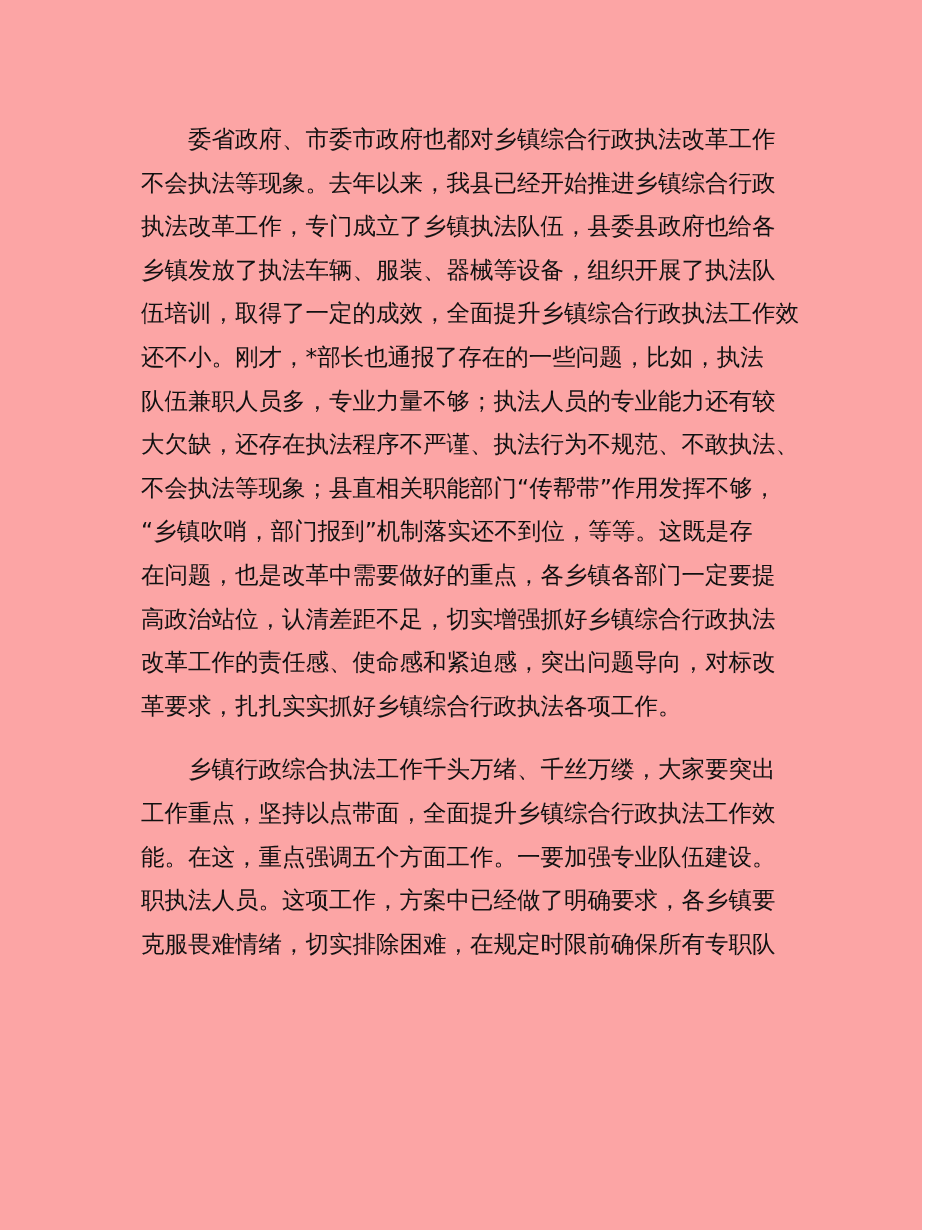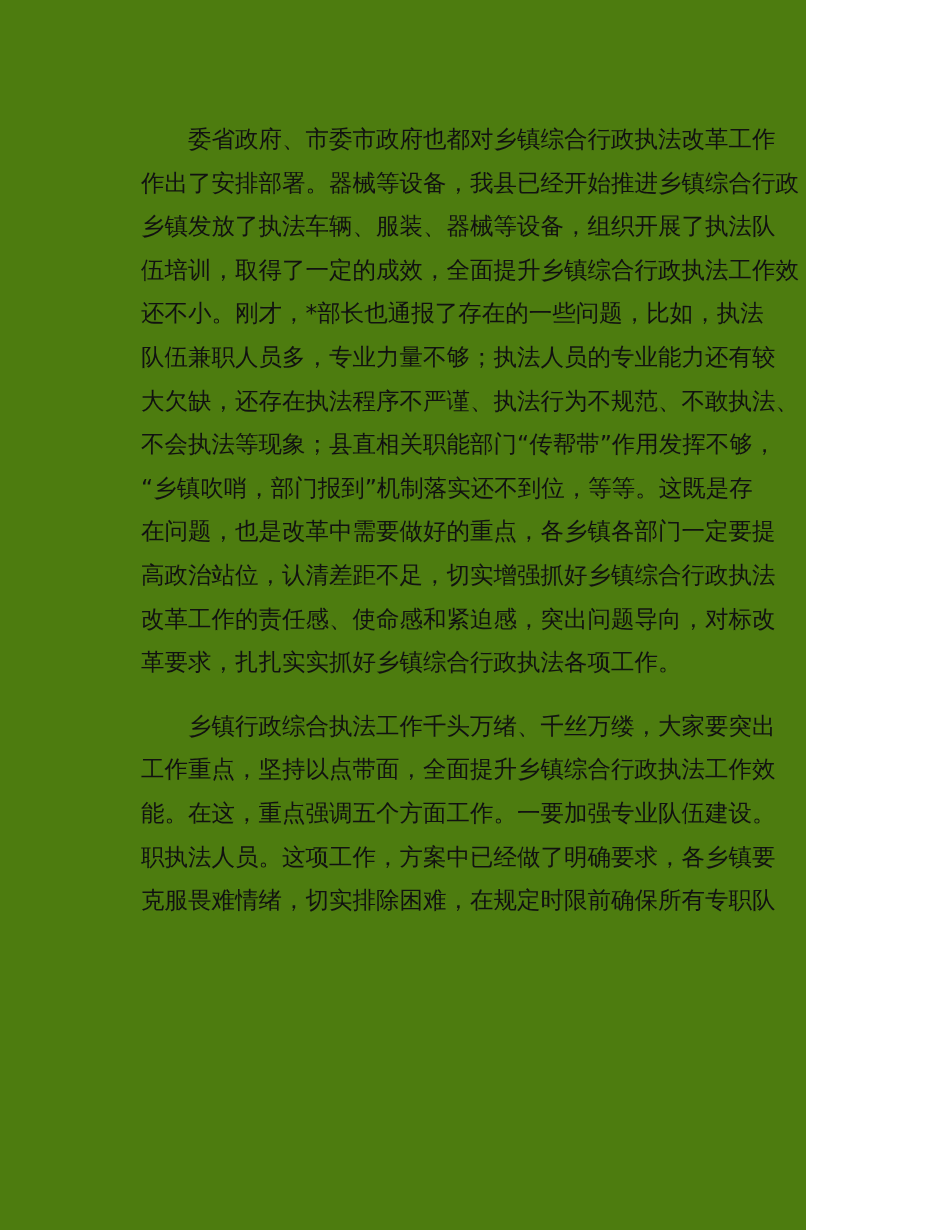--- a/index.html
+++ b/index.html
@@ -1,39 +1,40 @@
 <!DOCTYPE html>
 <html><head>
 <meta charset="utf-8">
 <style>
   html, body { margin: 0; padding: 0; background: #ffffff; }
   body { width: 950px; height: 1230px; position: relative; overflow: hidden; }
   .page {
-    position: absolute; left: 0; top: 0; width: 806px; height: 1230px; background: #4d7c0f;
+    position: absolute; left: 0; top: 0; width: 890px; height: 1230px; background: #fca5a5; padding-left: 32px;
   }
   .text-block {
     position: absolute; left: 141px; top: 118px; width: 700px;
     font-family: "DejaVu Sans", "Liberation Sans", sans-serif;
     font-size: 23.5px; color: #111111;
   }
   .line {
     height: 43.6px; line-height: 43.6px; white-space: nowrap;
   }
   .gap { height: 10px; }
   .indent { padding-left: 47px; }
 </style>
 </head>
 <body>
 
 <div class="page">
   <div class="text-block">
 
     <div class="paragraph">
       <div class="line indent">委省政府、市委市政府也都对乡镇综合行政执法改革工作</div>
-      <div class="line">作出了安排部署。器械等设备，我县已经开始推进乡镇综合行政</div>
+      <div class="line">不会执法等现象。去年以来，我县已经开始推进乡镇综合行政</div>
+      <div class="line">执法改革工作，专门成立了乡镇执法队伍，县委县政府也给各</div>
       <div class="line">乡镇发放了执法车辆、服装、器械等设备，组织开展了执法队</div>
       <div class="line">伍培训，取得了一定的成效，全面提升乡镇综合行政执法工作效</div>
       <div class="line">还不小。刚才，*部长也通报了存在的一些问题，比如，执法</div>
       <div class="line">队伍兼职人员多，专业力量不够；执法人员的专业能力还有较</div>
       <div class="line">大欠缺，还存在执法程序不严谨、执法行为不规范、不敢执法、</div>
       <div class="line">不会执法等现象；县直相关职能部门“传帮带”作用发挥不够，</div>
       <div class="line">“乡镇吹哨，部门报到”机制落实还不到位，等等。这既是存</div>
       <div class="line">在问题，也是改革中需要做好的重点，各乡镇各部门一定要提</div>
       <div class="line">高政治站位，认清差距不足，切实增强抓好乡镇综合行政执法</div>
       <div class="line">改革工作的责任感、使命感和紧迫感，突出问题导向，对标改</div>

